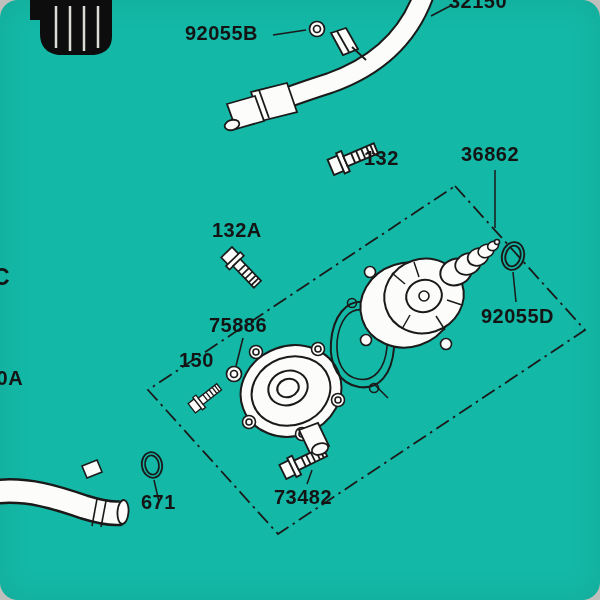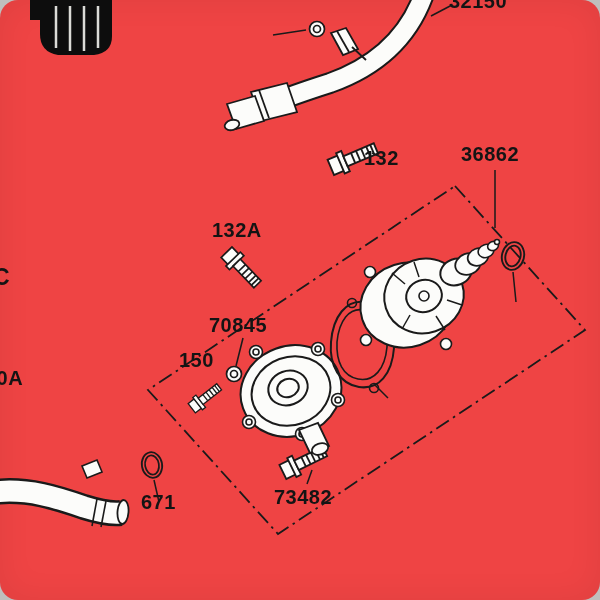--- a/index.html
+++ b/index.html
@@ -4,21 +4,21 @@
 <style>
   html,body{margin:0;padding:0;}
   body{
     width:600px;height:600px;overflow:hidden;
     background:#bfbfbd;
     font-family:"Liberation Sans", sans-serif;
   }
   .photo{position:relative;width:600px;height:600px;}
   .page{
     position:absolute;inset:0;
-    background:#ef4444;
+    background:#14b8a6;
     border-radius:18px;
     overflow:hidden;
     box-shadow:inset 0 0 34px rgba(0,0,0,0.07);
   }
   svg.diagram{position:absolute;left:0;top:0;}
   .label{
     position:absolute;
     font-family:"Liberation Sans", sans-serif;
     font-size:20px;
     font-weight:600;
@@ -181,24 +181,26 @@
         <line x1="495" y1="170" x2="495" y2="228"></line>
         <line x1="243" y1="338" x2="236" y2="366"></line>
         <line x1="388" y1="398" x2="375" y2="385"></line>
         <line x1="516" y1="302" x2="513" y2="272"></line>
         <line x1="307" y1="484" x2="312" y2="470"></line>
         <line x1="159" y1="502" x2="154" y2="480"></line>
       </g>
     </svg>
 
     <div class="label" style="left:449px;top:-10px">32150</div>
+    <div class="label" style="left:185px;top:22px">92055B</div>
     <div class="label" style="left:364px;top:147px">132</div>
     <div class="label" style="left:461px;top:143px">36862</div>
     <div class="label" style="left:212px;top:219px">132A</div>
-    <div class="label" style="left:209px;top:314px">70845</div>
+    <div class="label" style="left:209px;top:314px">75886</div>
     <div class="label" style="left:179px;top:349px">150</div>
+    <div class="label" style="left:481px;top:305px">92055D</div>
     <div class="label" style="left:274px;top:486px">73482</div>
     <div class="label" style="left:141px;top:491px">671</div>
     <div class="label big" style="left:-7px;top:264px">C</div>
     <div class="label" style="left:-15px;top:367px">50A</div>
 
   </div>
 </div>
 
 </body></html>

